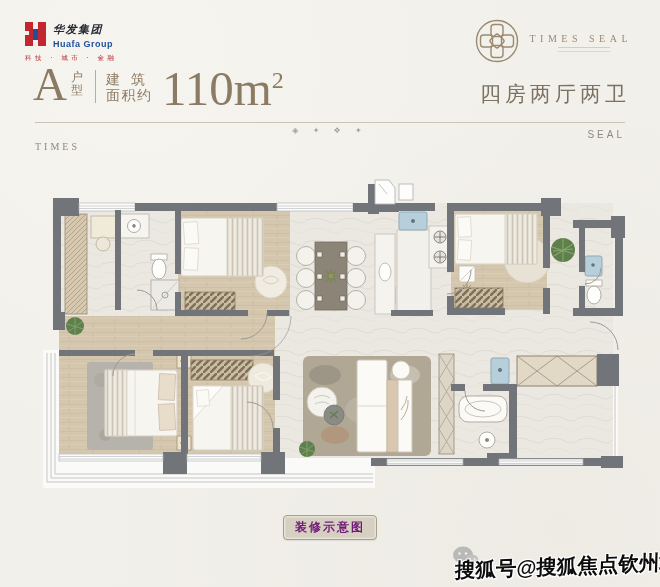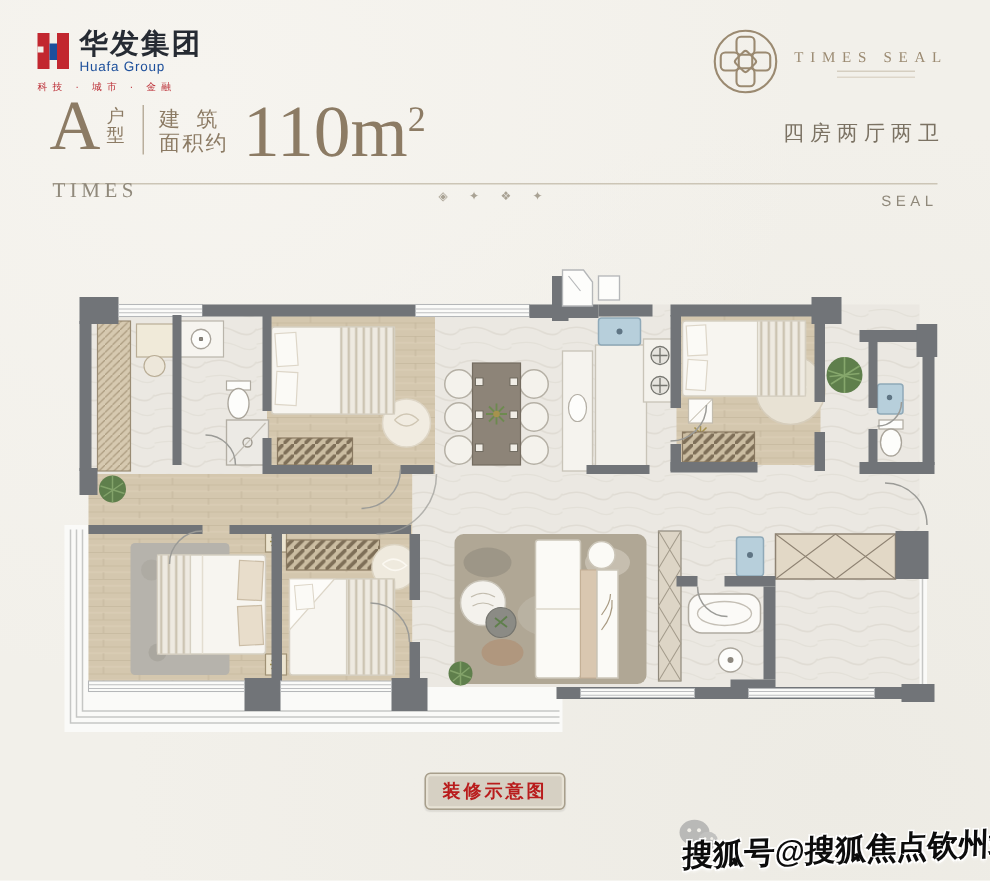--- a/index.html
+++ b/index.html
@@ -8,53 +8,53 @@
     background-image:radial-gradient(ellipse at 20% 10%, #f6f4ef 0%, rgba(246,244,239,0) 55%),
                      radial-gradient(ellipse at 85% 90%, #edebe4 0%, rgba(237,235,228,0) 60%);
     font-family:"Liberation Sans", sans-serif;}
   
   .logo-left{position:absolute;left:25px;top:22px;}
   .logo-row{display:flex;align-items:flex-start;}
   .hf-mark{position:relative;width:21px;height:24px;background:#c2272f;margin-right:7px;}
   .hf-mark .slot{position:absolute;left:8px;top:0;width:5px;height:24px;background:#f2f0ea;}
   .hf-mark .blue{position:absolute;left:8px;top:7px;width:5px;height:11px;background:#1d4f9b;}
   .hf-mark .notch{position:absolute;left:0;top:9px;width:4px;height:4px;background:#f2f0ea;}
-  .hf-cn{font-size:19px;font-weight:bold;color:#262b33;letter-spacing:1.5px;line-height:15px;}
-  .hf-en{font-size:9px;font-weight:normal;color:#1d4f9b;letter-spacing:.5px;margin-top:2px;}
+  .hf-cn{font-size:11px;font-weight:bold;color:#262b33;letter-spacing:1.5px;line-height:15px;font-style:italic;}
+  .hf-en{font-size:9px;font-weight:bold;color:#1d4f9b;letter-spacing:.5px;margin-top:2px;}
   .hf-tag{margin-top:5px;font-size:6.5px;color:#bb2b33;letter-spacing:3.5px;white-space:nowrap;}
   
   .logo-right{position:absolute;right:28px;top:18px;display:flex;align-items:center;}
   .knot{width:46px;height:46px;margin-right:10px;flex:0 0 auto;}
   .tx-cn{font-family:"Liberation Serif", serif;font-size:22px;font-weight:bold;color:#8d7c64;letter-spacing:2px;white-space:nowrap;}
   .tx-en{font-family:"Liberation Serif", serif;font-size:10px;color:#9b8a71;letter-spacing:4.5px;margin-top:3px;}
   .tx-sub{margin-top:3px;margin-left:28px;width:52px;height:3px;
     border-top:1px solid #cfc6b6;border-bottom:1px solid #d8d0c1;opacity:.8;}
   
   .unit{position:absolute;left:33px;top:62px;display:flex;align-items:flex-start;color:#8c7b64;}
   .unit-a{font-family:"Liberation Serif", serif;font-size:47px;line-height:44px;}
   .unit-suffix{display:flex;flex-direction:column;font-size:12px;line-height:13px;margin:9px 0 0 4px;letter-spacing:0;}
   .vdiv{width:1px;height:33px;background:#b9ae9c;margin:8px 10px 0 12px;}
   .area-label{margin-top:9px;font-size:14px;line-height:16px;color:#8c7b64;}
   .area-label .l1{letter-spacing:11px;display:block;}
   .area-label .l2{letter-spacing:1.5px;display:block;}
   .area-val{font-family:"Liberation Serif", serif;font-size:49px;line-height:44px;margin:-4px 16px 0 6px;}
   .area-val sup{font-size:24px;}
-  .layout-desc{position:absolute;right:30px;top:80px;font-size:14px;color:#7b7263;letter-spacing:4px;font-weight:500;}
+  .layout-desc{position:absolute;right:30px;top:80px;font-size:21px;color:#7b7263;letter-spacing:4px;font-weight:500;}
   
   .rule{position:absolute;left:35px;right:35px;top:122px;height:1px;background:#ccc5b6;}
-  .rule-l{position:absolute;left:35px;top:120px;font-size:14px;color:#90897b;letter-spacing:3px;font-family:"Liberation Serif", serif;}
+  .rule-l{position:absolute;left:35px;top:141px;font-size:10px;color:#90897b;letter-spacing:3px;font-family:"Liberation Serif", serif;}
   .rule-r{position:absolute;right:35px;top:129px;font-size:10px;color:#90897b;letter-spacing:3px;font-family:Liberation Sans, sans-serif;}
   .rule-orn{position:absolute;left:0;right:0;top:126px;text-align:center;font-size:8px;color:#a9a294;letter-spacing:6px;}
   
   .plan{position:absolute;left:35px;top:170px;width:590px;height:345px;}
   
   .pill{position:absolute;left:50%;top:515px;transform:translateX(-50%);
     background:#d6d0c3;border:1px solid #a89f8c;border-radius:4px;
     box-shadow:inset 0 0 0 1.5px #e7e2d5, 0 1px 1px rgba(0,0,0,.08);
-    padding:3px 11px;font-size:12px;color:#b91c1c;letter-spacing:2px;font-weight:bold;}
+    padding:3px 11px;font-size:12px;color:#701a75;letter-spacing:2px;font-weight:bold;}
   
   .wx-icon{position:absolute;left:452px;top:545px;width:27px;height:25px;opacity:.75;}
   .acct{position:absolute;left:484px;top:549px;font-family:"Liberation Serif", serif;
     font-size:17px;color:#aeaca8;letter-spacing:1px;white-space:nowrap;}
   .wm{position:absolute;left:455px;top:552px;font-size:20.5px;font-weight:900;color:#0c0c0c;
     letter-spacing:0;white-space:nowrap;transform:rotate(-2.2deg) skewX(-4deg);
     text-shadow:-1px -1px 0 #fff,1px -1px 0 #fff,-1px 1px 0 #fff,1px 1px 0 #fff,0 2px 2px rgba(255,255,255,.6);}
 </style>
 </head>
 <body>

